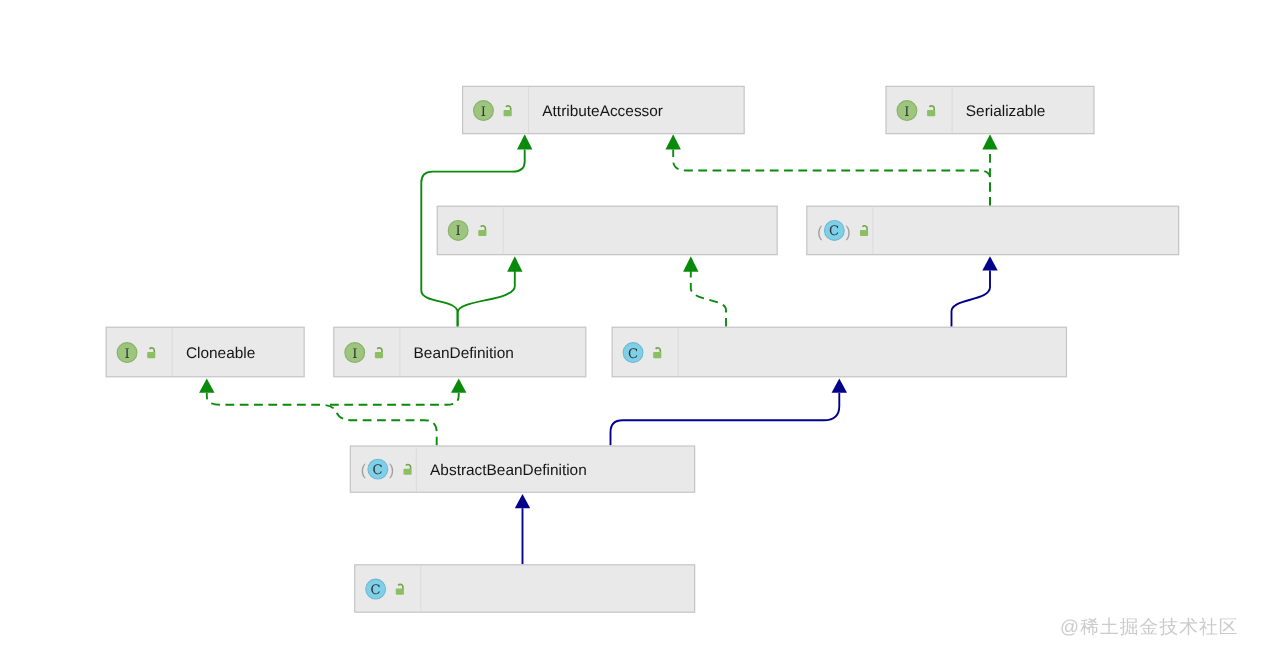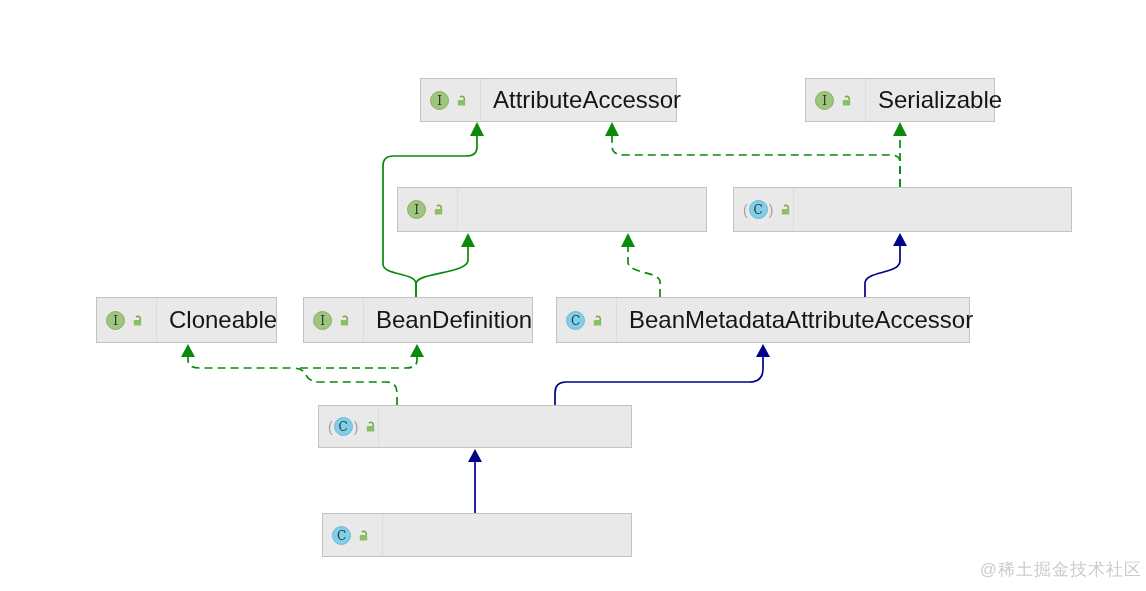--- a/index.html
+++ b/index.html
@@ -34,25 +34,25 @@
     font-size:12px;color:#333333;
   }
   .iface .circle{background:#9cc57d;border:1px solid #8ab069;box-sizing:border-box;}
   .clazz .circle,.abstract .circle{background:#7dd0e8;border:1px solid #6fb9d2;box-sizing:border-box;}
   .type-icon{display:inline-flex;align-items:center;}
   .abstract .type-icon::before{content:"(";color:#9f9f9f;font-size:14px;margin-right:1px;}
   .abstract .type-icon::after{content:")";color:#9f9f9f;font-size:14px;margin-left:1px;}
   .lock{margin-left:6px;display:inline-flex;align-items:center;}
   .label{
     margin-left:12px;
-    font-size:24px;color:#151515;
+    font-size:14px;color:#151515;
     white-space:nowrap;
   }
   #watermark{
-    position:absolute;right:4px;bottom:10px;z-index:3;
+    position:absolute;right:20px;bottom:10px;z-index:3;
     font-size:17px;color:#cbcbcb;letter-spacing:1px;
   }
 </style>
 </head>
 <body>
 
 <div id="canvas">
 
   <svg id="edges" width="1146" height="591" viewBox="0 0 1146 591">
 
@@ -200,35 +200,35 @@
       <span class="type-icon">
           <i class="circle">C</i>
         </span>
       <span class="lock">
           <svg width="13" height="13" viewBox="0 0 14 14">
             <path d="M10 7 V5.2 A2.6 2.6 0 0 0 5.4 3.4" fill="none" stroke="#74a647" stroke-width="1.6"></path>
             <rect x="3" y="6.5" width="8" height="6" rx="1" fill="#8cbf63"></rect>
           </svg>
         </span>
     </span>
-    <span class="label">BeanMetadataAttributeAccessor</span>
   </div>
 
   <div class="node abstract" style="left:318px;top:405px;width:314px;height:43px">
     <span class="icons">
       <span class="type-icon">
           <i class="circle">C</i>
         </span>
       <span class="lock">
           <svg width="13" height="13" viewBox="0 0 14 14">
             <path d="M10 7 V5.2 A2.6 2.6 0 0 0 5.4 3.4" fill="none" stroke="#74a647" stroke-width="1.6"></path>
             <rect x="3" y="6.5" width="8" height="6" rx="1" fill="#8cbf63"></rect>
           </svg>
         </span>
     </span>
+    <span class="label">AbstractBeanDefinition</span>
   </div>
 
   <div class="node clazz" style="left:322px;top:513px;width:310px;height:44px">
     <span class="icons">
       <span class="type-icon">
           <i class="circle">C</i>
         </span>
       <span class="lock">
           <svg width="13" height="13" viewBox="0 0 14 14">
             <path d="M10 7 V5.2 A2.6 2.6 0 0 0 5.4 3.4" fill="none" stroke="#74a647" stroke-width="1.6"></path>

